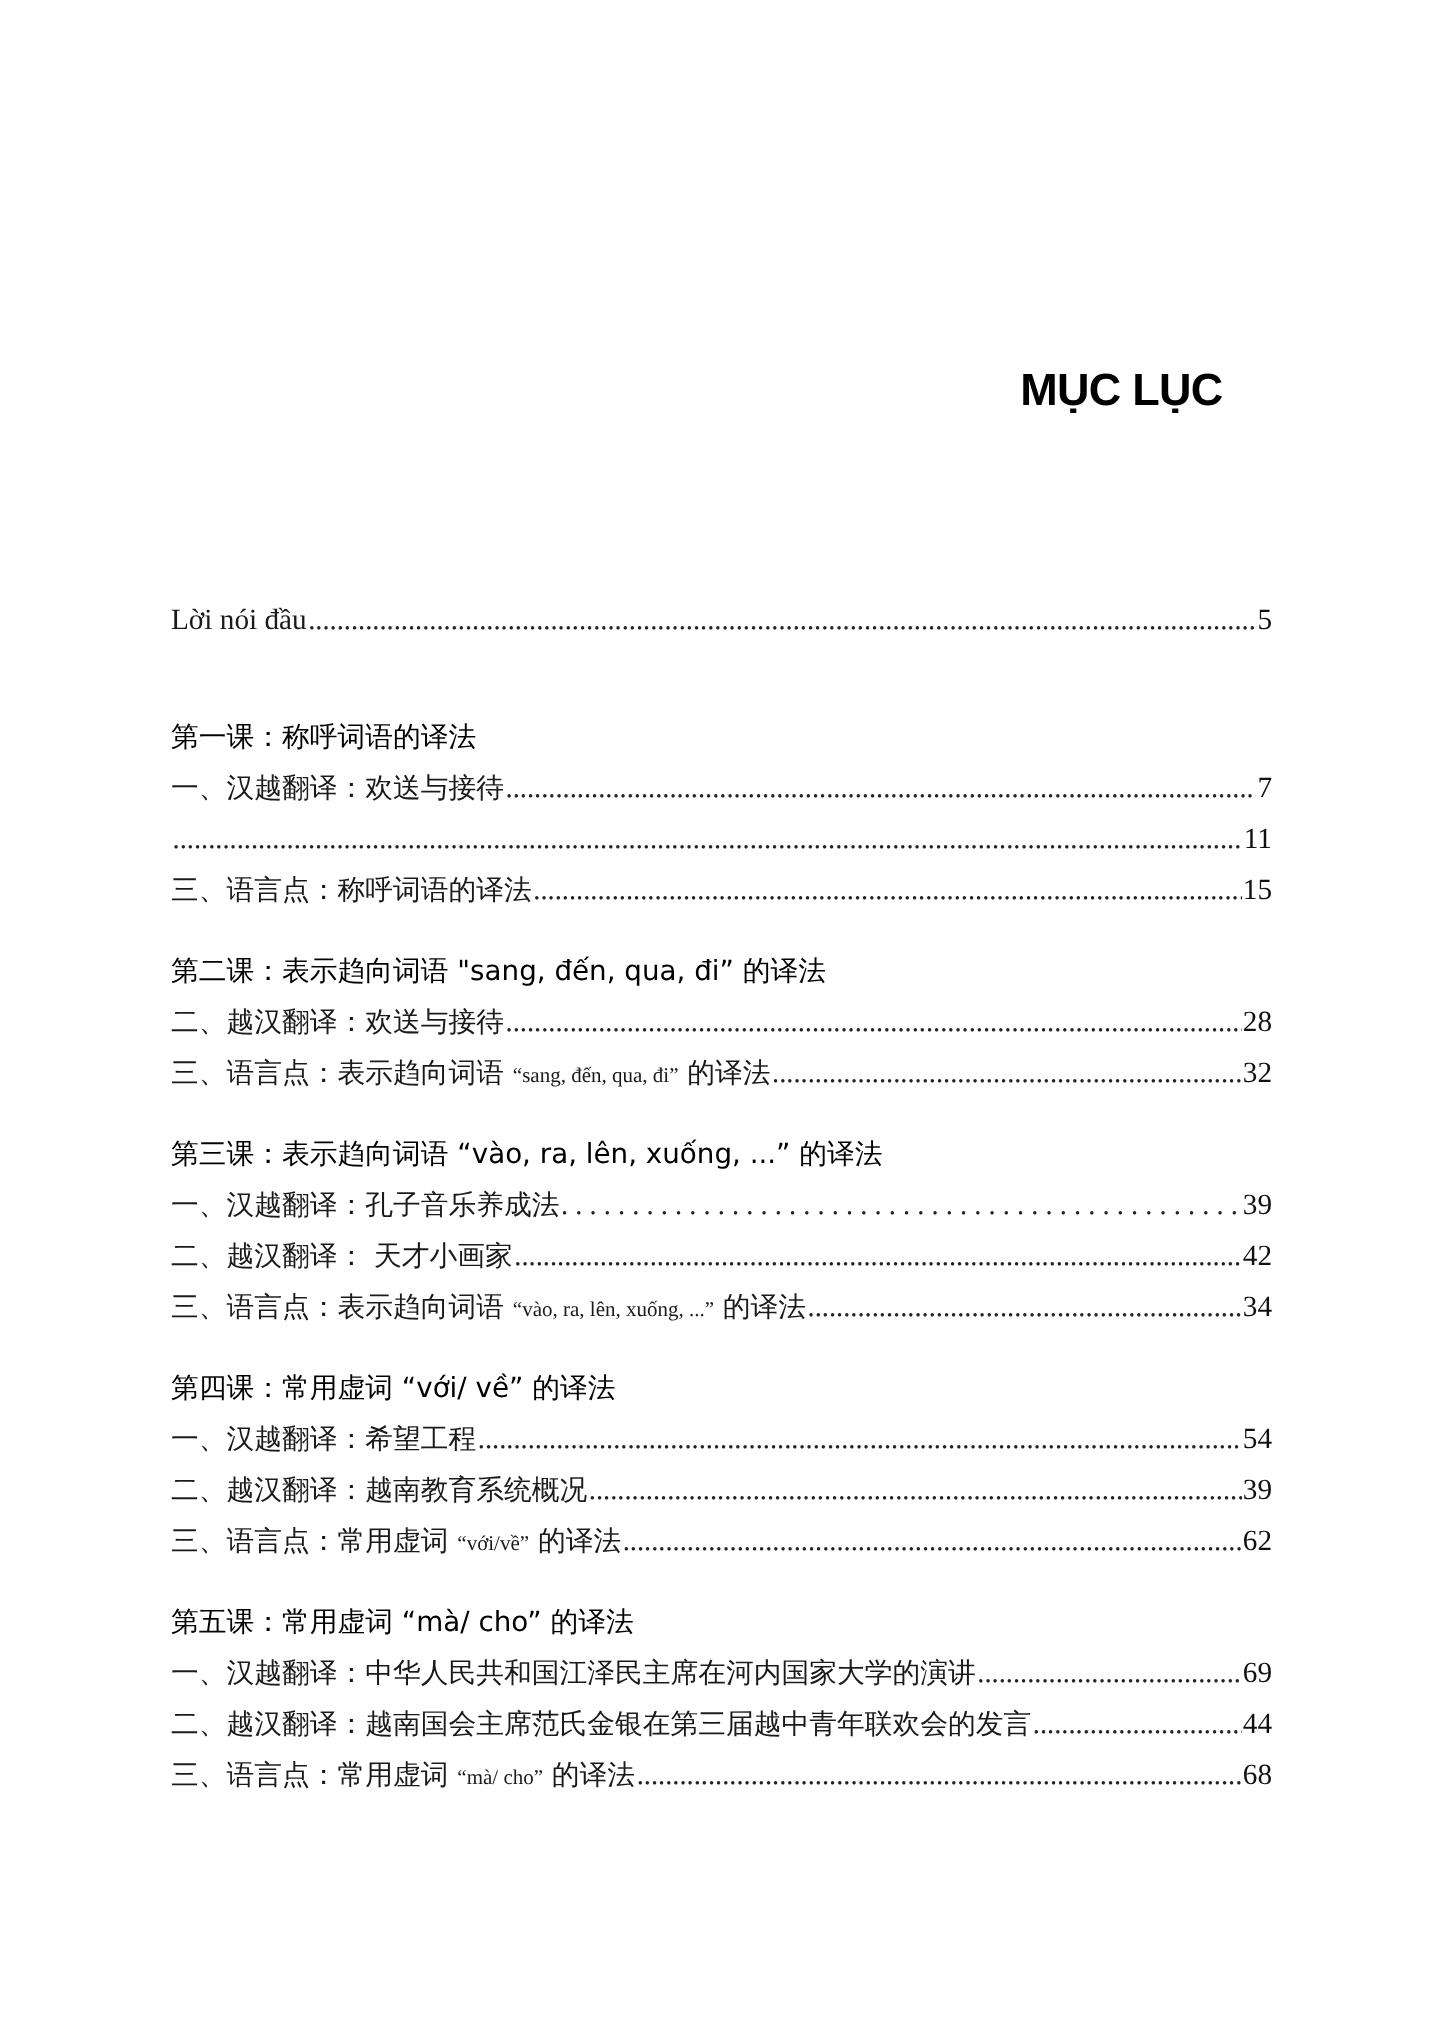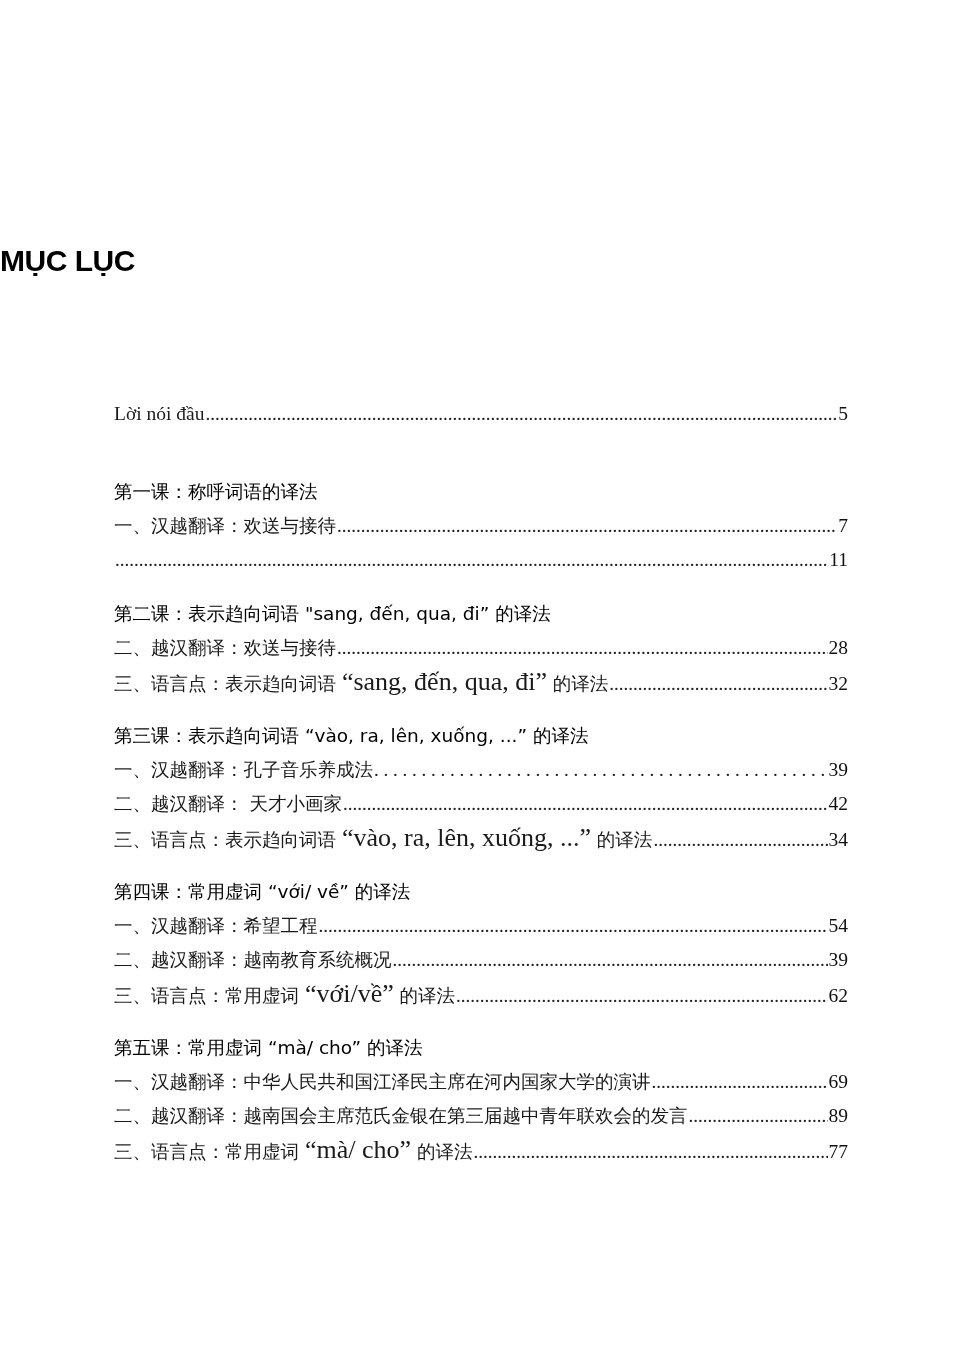--- a/index.html
+++ b/index.html
@@ -13,21 +13,21 @@
       position: relative;
       overflow: hidden;
       color: #111111;
       font-family: "Liberation Serif", "DejaVu Serif", serif;
     }
     .page-title {
       position: absolute;
       top: 244px;
       left: 0;
       width: 815px;
-      text-align: left;
+      text-align: right;
       font-family: "Liberation Sans", "DejaVu Sans", sans-serif;
       font-weight: bold;
       font-size: 30px;
       letter-spacing: -0.5px;
       color: #000;
     }
     .toc {
       position: absolute;
       left: 114px;
       top: 397px;
@@ -42,21 +42,21 @@
       white-space: nowrap;
     }
     .toc-line .label {
       flex: 0 0 auto;
       font-family: "DejaVu Sans", "Liberation Sans", sans-serif;
       font-size: 18.5px;
       color: #1a1a1a;
     }
     .toc-line .label .latin {
       font-family: "Liberation Serif", "DejaVu Serif", serif;
-      font-size: 26px;
+      font-size: 14px;
     }
     .toc-line .label.viet {
       font-family: "Liberation Serif", "DejaVu Serif", serif;
       font-size: 19.5px;
     }
     .toc-line .leader {
       flex: 1 1 auto;
       overflow: hidden;
       font-family: "Liberation Serif", "DejaVu Serif", serif;
       font-size: 19px;
@@ -104,20 +104,25 @@
       <div class="chapter-heading"><span>第一课：称呼词语的译法</span></div>
       <div class="toc-line">
         <span class="label"><span>一、汉越翻译：欢送与接待</span></span>
         <span class="leader"></span>
         <span class="page">7</span>
       </div>
       <div class="toc-line">
         <span class="leader"></span>
         <span class="page">11</span>
       </div>
+      <div class="toc-line">
+        <span class="label"><span>三、语言点：称呼词语的译法</span></span>
+        <span class="leader"></span>
+        <span class="page">15</span>
+      </div>
       <div class="gap-chapter"></div>
       <div class="chapter-heading"><span>第二课：表示趋向词语 </span><span class="latin-bold">"sang, đến, qua, đi”</span><span> 的译法</span></div>
       <div class="toc-line">
         <span class="label"><span>二、越汉翻译：欢送与接待</span></span>
         <span class="leader"></span>
         <span class="page">28</span>
       </div>
       <div class="toc-line">
         <span class="label"><span>三、语言点：表示趋向词语 </span><span class="latin">“sang, đến, qua, đi”</span><span> 的译法 </span></span>
         <span class="leader"></span>
@@ -160,21 +165,21 @@
       <div class="gap-chapter"></div>
       <div class="chapter-heading"><span>第五课：常用虚词 </span><span class="latin-bold">“mà/ cho”</span><span> 的译法</span></div>
       <div class="toc-line">
         <span class="label"><span>一、汉越翻译：中华人民共和国江泽民主席在河内国家大学的演讲</span></span>
         <span class="leader"></span>
         <span class="page">69</span>
       </div>
       <div class="toc-line">
         <span class="label"><span>二、越汉翻译：越南国会主席范氏金银在第三届越中青年联欢会的发言</span></span>
         <span class="leader"></span>
-        <span class="page">89</span>
+        <span class="page">44</span>
       </div>
       <div class="toc-line">
         <span class="label"><span>三、语言点：常用虚词 </span><span class="latin">“mà/ cho”</span><span> 的译法 </span></span>
         <span class="leader"></span>
-        <span class="page">77</span>
+        <span class="page">68</span>
       </div>
     </div>
 </div>
 
 </body></html>

